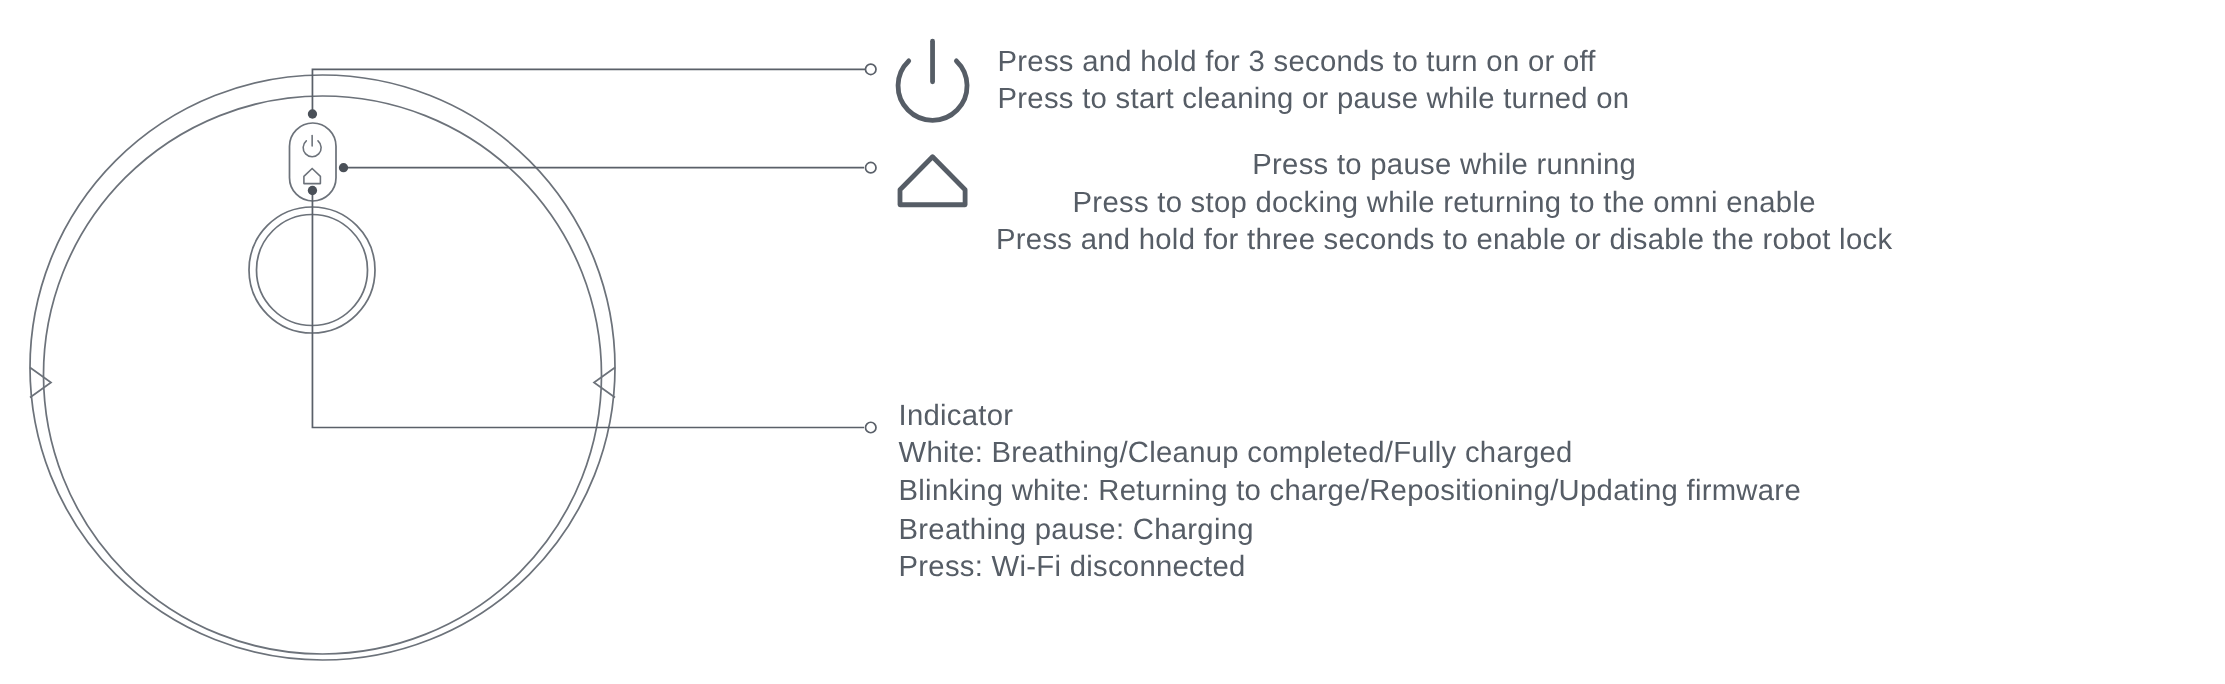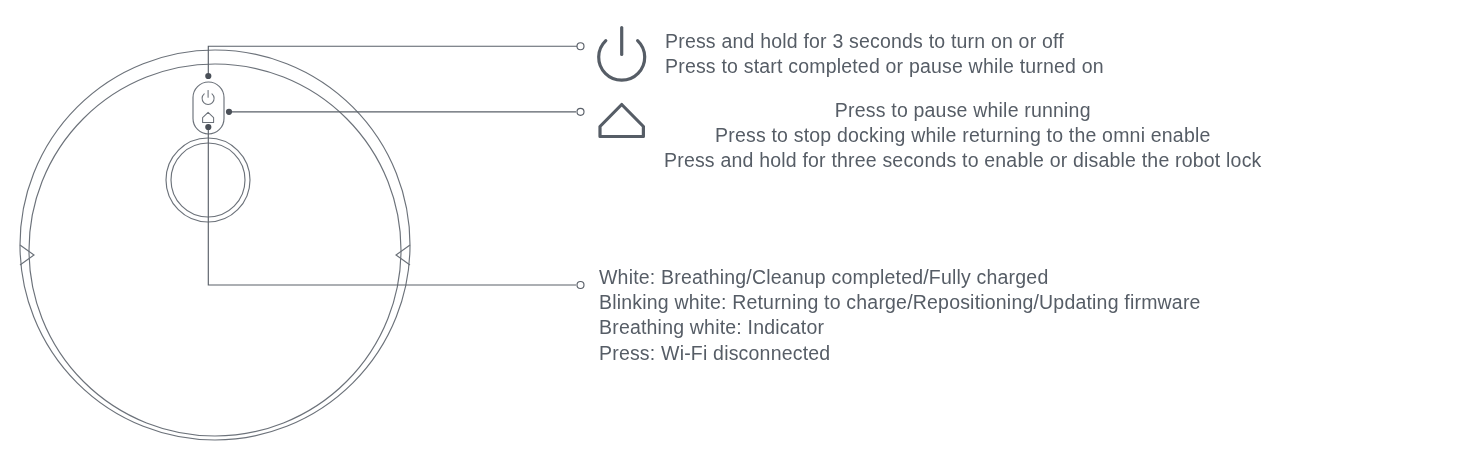--- a/index.html
+++ b/index.html
@@ -104,30 +104,31 @@
 
     <g fill="none" stroke="#565d66" stroke-width="3.2" stroke-linejoin="round" stroke-linecap="round">
       <path d="M 600 126.5 L 621.7 104.5 L 643.4 126.5 L 643.4 136.5 L 600 136.5 Z"></path>
     </g>
   </svg>
 
   <div class="text-layer">
 
     <div class="block" id="block-power">
       <span class="line">Press and hold for 3 seconds to turn on or off</span>
-      <span class="line">Press to start completed or pause while turned on</span>
+      <span class="line">Press to start cleaning or pause while turned on</span>
     </div>
 
     <div class="block" id="block-home">
       <span class="line">Press to pause while running</span>
       <span class="line">Press to stop docking while returning to the omni enable</span>
       <span class="line">Press and hold for three seconds to enable or disable the robot lock</span>
     </div>
 
     <div class="block" id="block-indicator">
+      <span class="line">Indicator</span>
       <span class="line">White: Breathing/Cleanup completed/Fully charged</span>
       <span class="line">Blinking white: Returning to charge/Repositioning/Updating firmware</span>
-      <span class="line">Breathing white: Indicator</span>
+      <span class="line">Breathing pause: Charging</span>
       <span class="line">Press: Wi-Fi disconnected</span>
     </div>
 
   </div>
 </div>
 
 </body></html>

